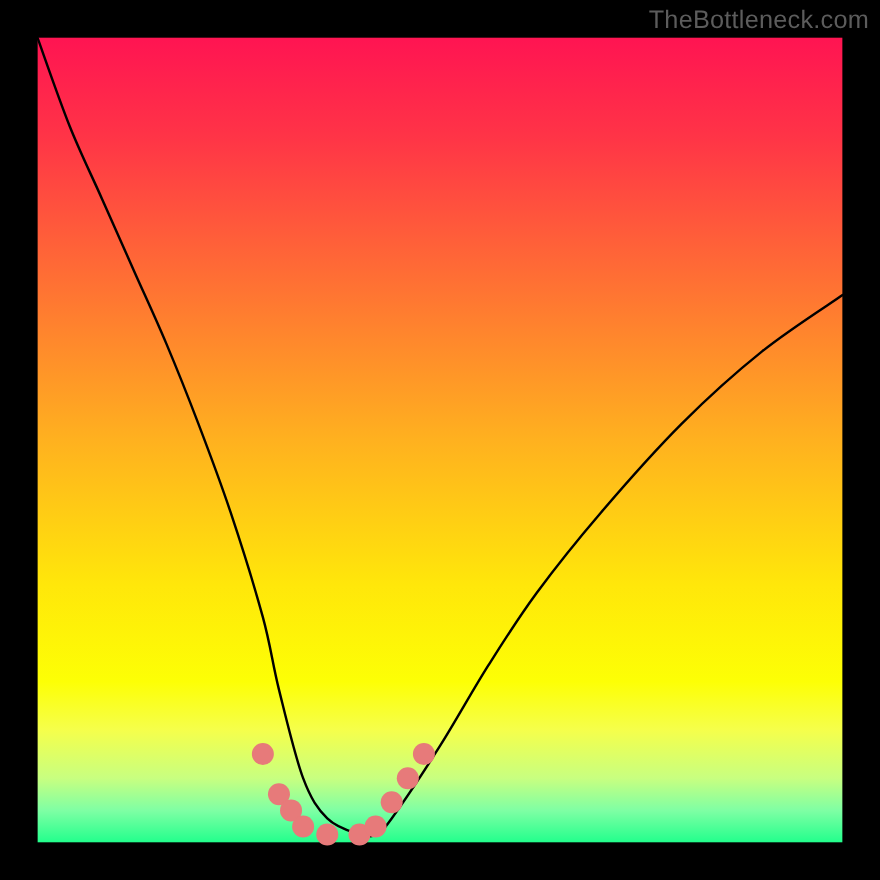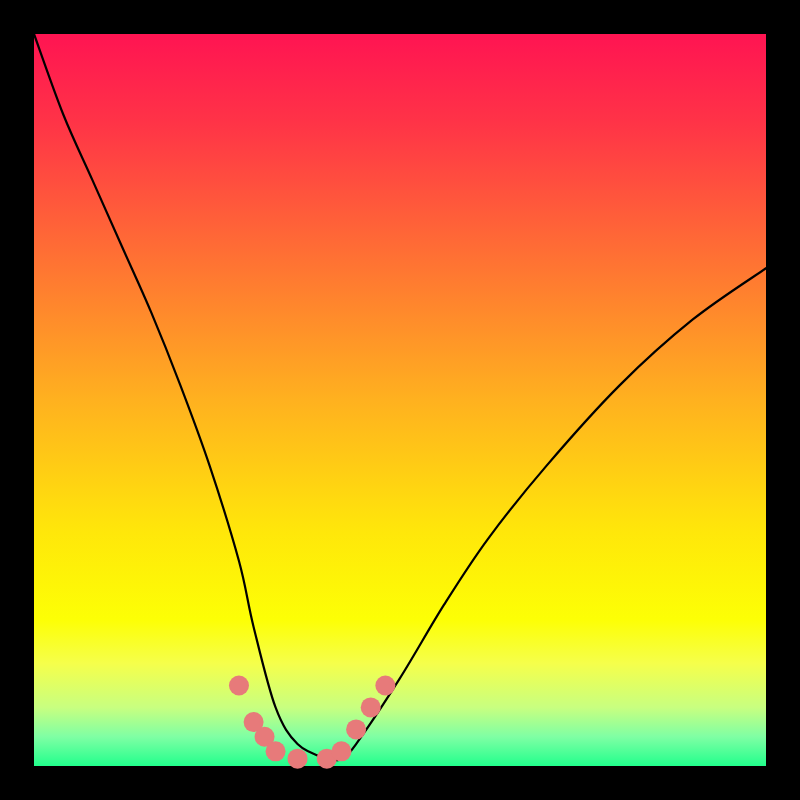--- a/index.html
+++ b/index.html
@@ -43,20 +43,21 @@
     left: 0; top: 0;
     width: 732px;
     height: 732px;
     overflow: visible;
   }
 </style>
 </head>
 <body>
 
 <div class="frame">
+  <div class="attribution">TheBottleneck.com</div>
   <div class="plot">
     <svg class="gradient" viewBox="0 0 732 732" preserveAspectRatio="none">
       <defs>
         <linearGradient id="g" x1="0" y1="0" x2="0" y2="1">
             <stop offset="0%" stop-color="#ff1452"></stop>
             <stop offset="12%" stop-color="#ff3347"></stop>
             <stop offset="30%" stop-color="#ff6f34"></stop>
             <stop offset="50%" stop-color="#ffb11f"></stop>
             <stop offset="68%" stop-color="#ffe70a"></stop>
             <stop offset="80%" stop-color="#fdff05"></stop>

